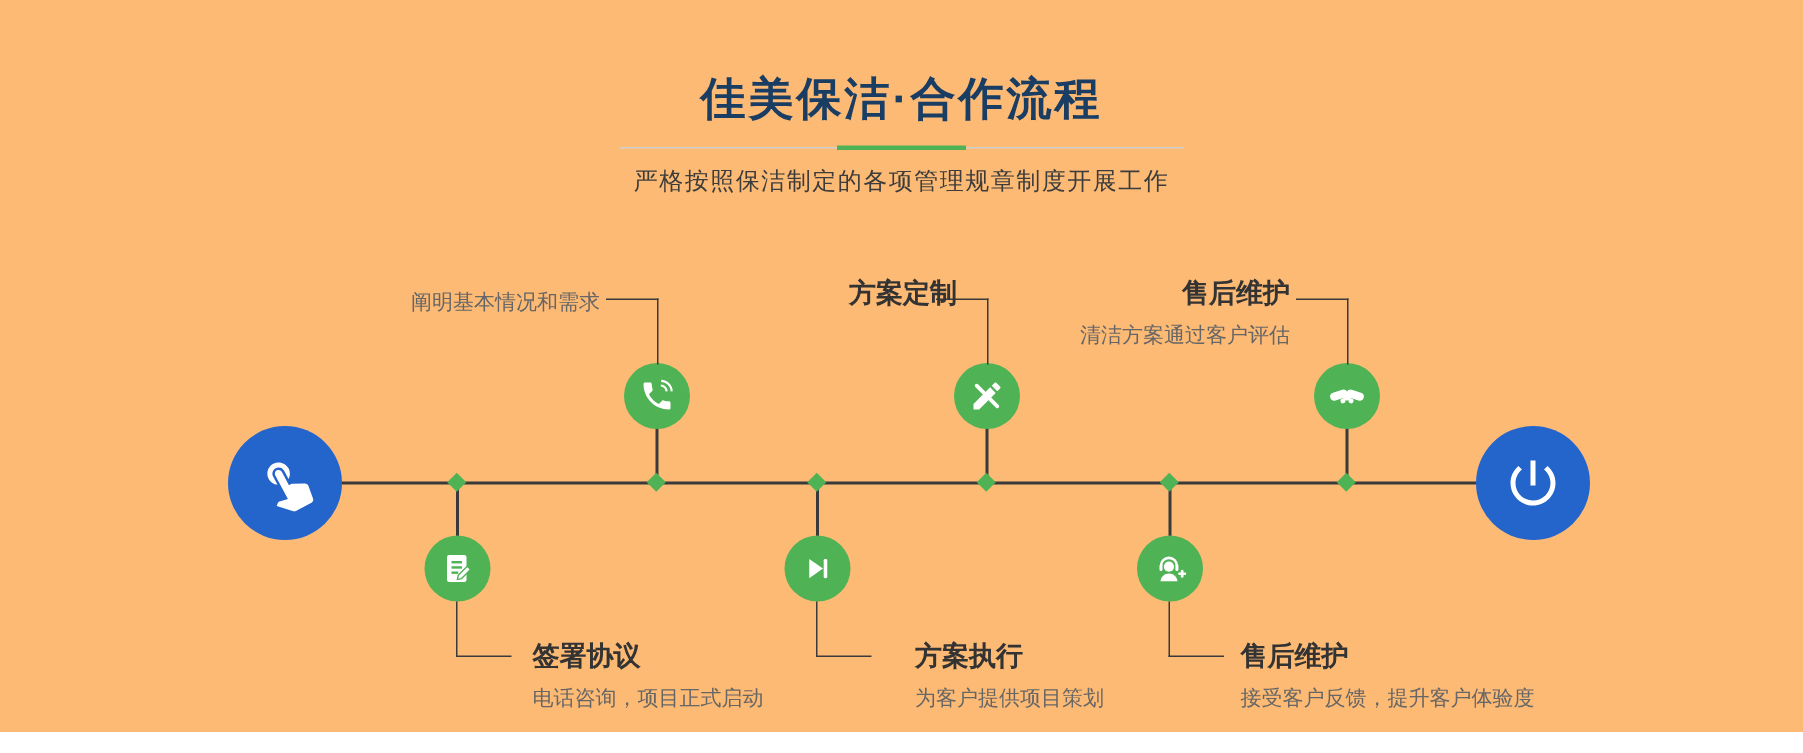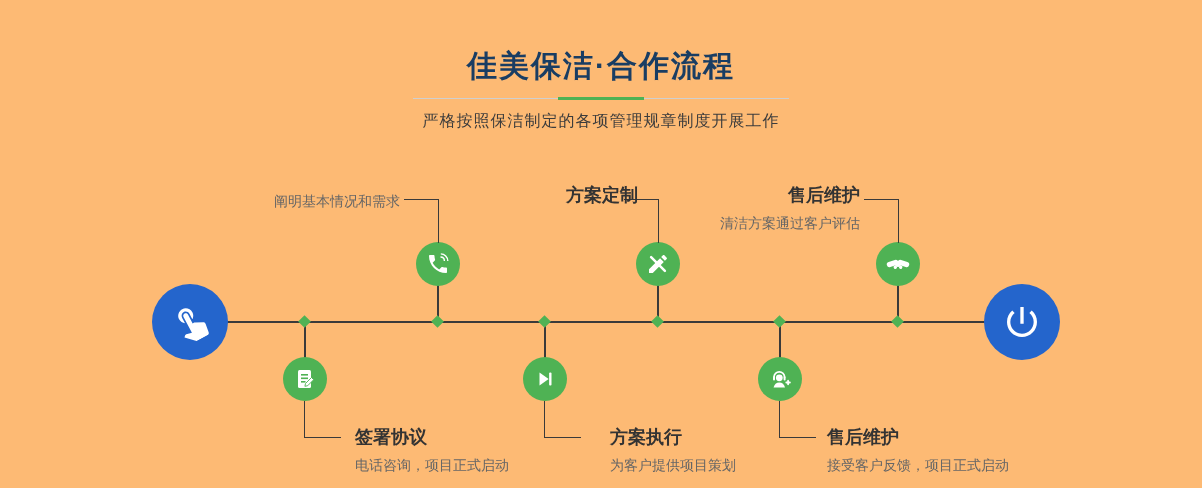--- a/index.html
+++ b/index.html
@@ -163,16 +163,16 @@
   <div class="label-bottom" style="left:355px;">
     <div class="step-title">签署协议</div>
     <div class="step-desc">电话咨询，项目正式启动</div>
   </div>
   <div class="label-bottom" style="left:592px;margin-left:18px;">
     <div class="step-title">方案执行</div>
     <div class="step-desc">为客户提供项目策划</div>
   </div>
   <div class="label-bottom" style="left:827px;">
     <div class="step-title">售后维护</div>
-    <div class="step-desc">接受客户反馈，项目正式启动</div>
+    <div class="step-desc">接受客户反馈，提升客户体验度</div>
   </div>
 
 </div>
 
 </body></html>

